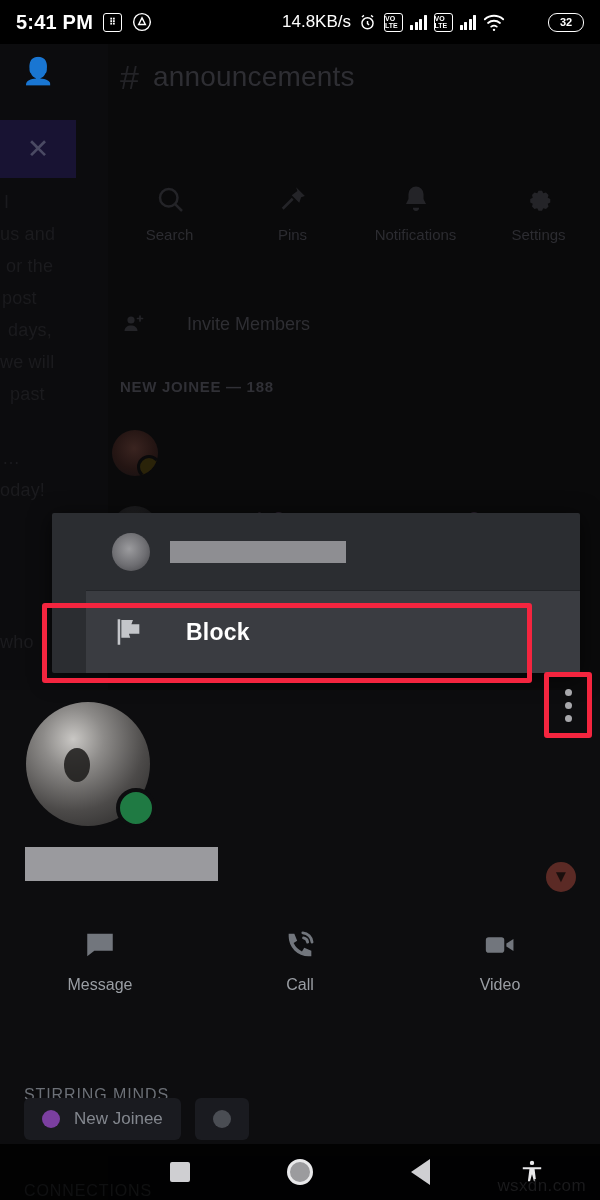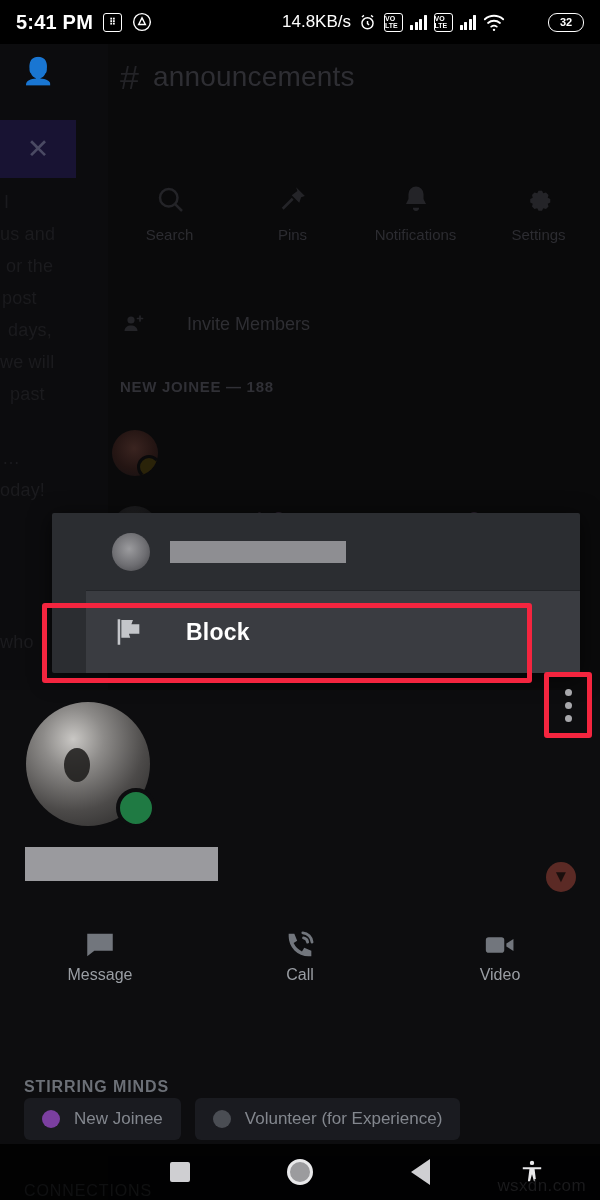--- a/index.html
+++ b/index.html
@@ -225,28 +225,28 @@
     background: #5b2a25;
     display: flex; align-items: center; justify-content: center;
     z-index: 25;
   }
   #pf-badge .chev { color: #1a0f0d; font-size: 17px; line-height: 14px; font-weight: 800; }
 
   #pf-actions {
     position: absolute; top: 238px; left: 0;
     width: 600px; display: flex;
   }
-  .pf-action { flex: 1; display: flex; flex-direction: column; align-items: center; gap: 4px; }
+  .pf-action { flex: 1; display: flex; flex-direction: column; align-items: center; gap: 14px; }
   .pf-action .pi { width: 34px; height: 34px; color: #72767d; }
   .pf-action .pl { color: #9a9ea4; font-size: 16px; }
   .pf-action.accent .pi, .pf-action.accent .pl { color: #2f9e5f; }
 
   #pf-section-title {
-    position: absolute; top: 388px; left: 24px;
-    color: #6c7077; font-size: 16px; font-weight: 700; letter-spacing: .9px;
+    position: absolute; top: 396px; left: 24px;
+    color: #6c7077; font-size: 16px; font-weight: 400; letter-spacing: .9px;
   }
   #pf-roles { position: absolute; top: 408px; left: 24px; display: flex; gap: 14px; }
   .role-chip {
     display: flex; align-items: center; gap: 14px;
     background: #1a1b20;
     border-radius: 6px;
     padding: 11px 18px;
   }
   .role-dot { width: 18px; height: 18px; border-radius: 50%; flex: none; }
   .role-label { color: #83878e; font-size: 17px; white-space: nowrap; }
@@ -495,21 +495,20 @@
     </div>
 
     <div id="pf-section-title">STIRRING MINDS</div>
     <div id="pf-roles">
       <div class="role-chip">
         <span class="role-dot" style="background:#7b3fa0"></span>
         <span class="role-label">New Joinee</span>
       </div>
       <div class="role-chip">
         <span class="role-dot" style="background:#4a4d53"></span>
-        <span class="role-label">Volunteer (for Experience)</span>
       </div>
     </div>
     <div id="pf-section-title-2">CONNECTIONS</div>
   </div>
 
   <div id="pf-badge">
     <span class="chev">▼</span>
   </div>
 
   <div id="navbar">

